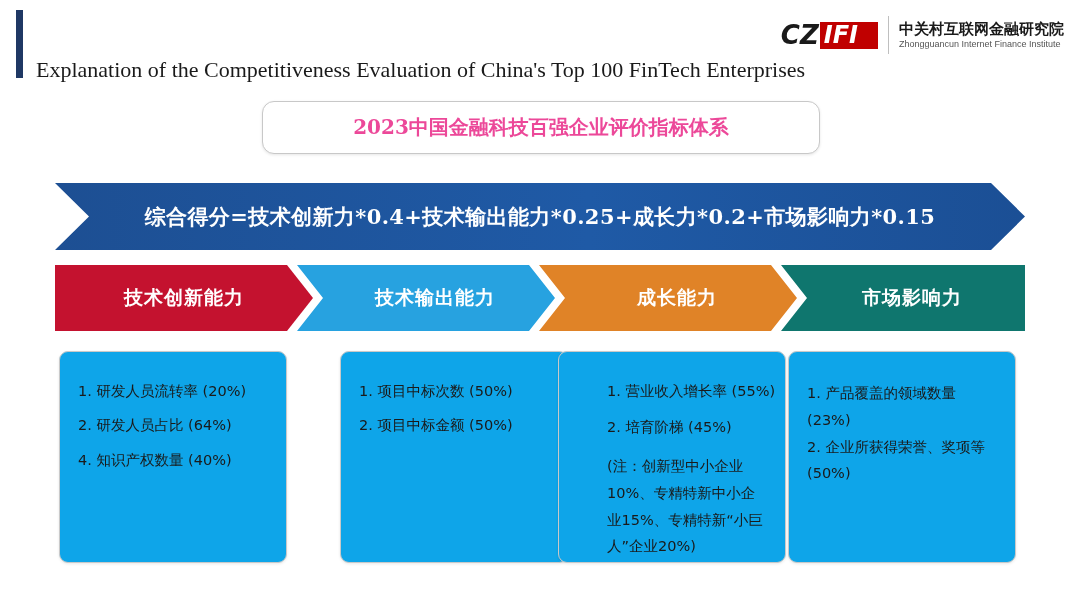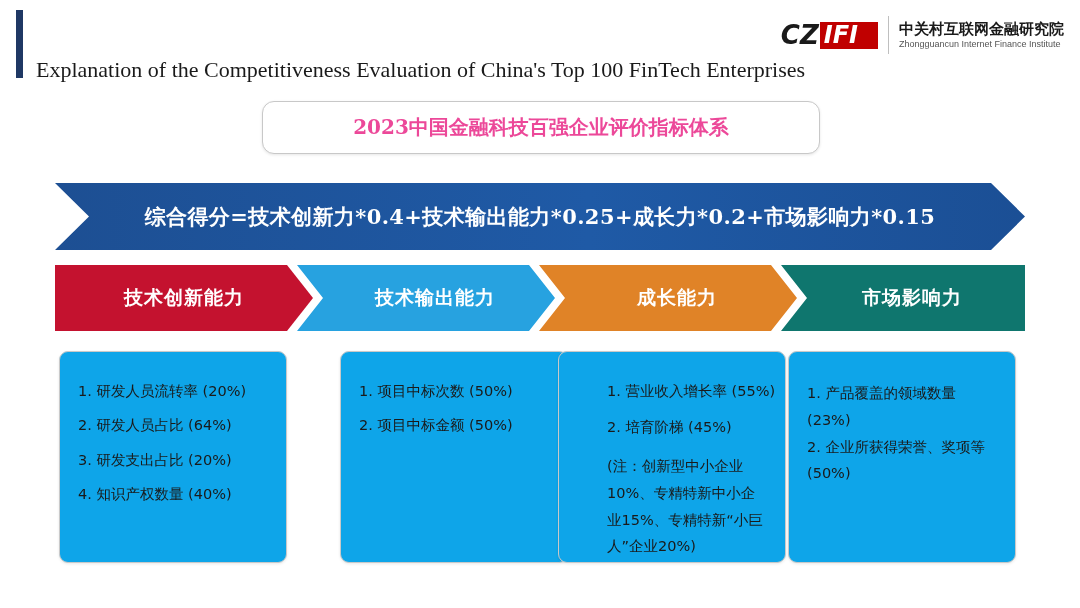--- a/index.html
+++ b/index.html
@@ -285,21 +285,20 @@
     <div class="chev chev-3">
       <span class="chev-label">市场影响力</span>
     </div>
   </div>
 
   <div class="cards">
 
     <div class="card card-0">
       <div class="card-line">1. 研发人员流转率 (20%)</div>
       <div class="card-line">2. 研发人员占比 (64%)</div>
-      <div class="card-line">3. 研发支出占比 (20%)</div>
       <div class="card-line">4. 知识产权数量 (40%)</div>
     </div>
 
     <div class="card card-1">
       <div class="card-line">1. 项目中标次数 (50%)</div>
       <div class="card-line">2. 项目中标金额 (50%)</div>
     </div>
 
     <div class="card card-2">
       <div class="card-line">1. 营业收入增长率 (55%)</div>

